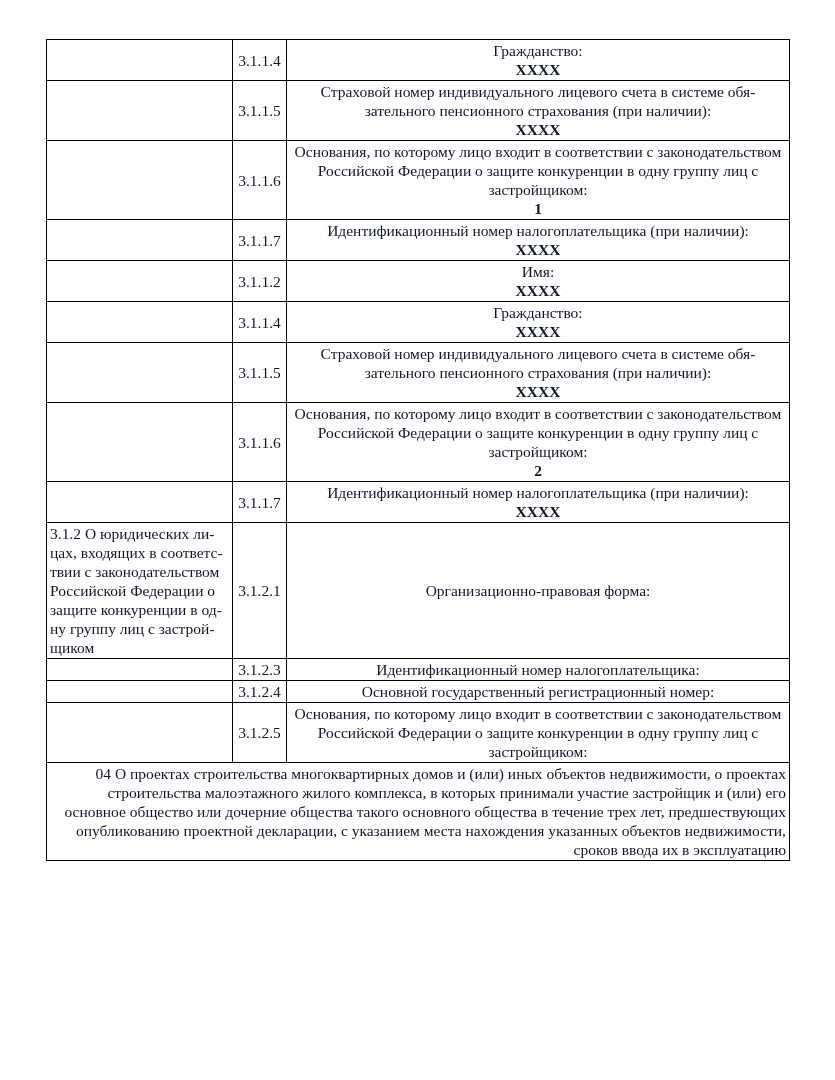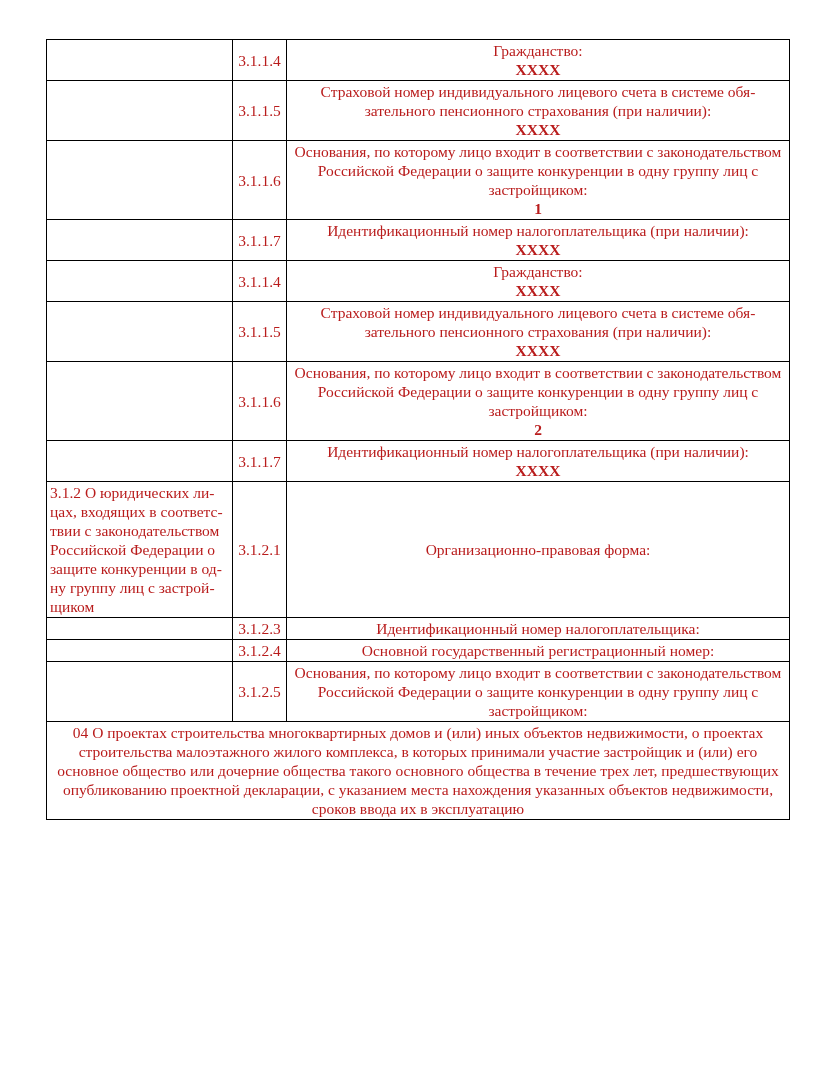--- a/index.html
+++ b/index.html
@@ -9,21 +9,21 @@
   }
   .page {
     position: relative;
     width: 835px;
     height: 1080px;
     background: #ffffff;
     overflow: hidden;
     font-family: "Liberation Serif", "DejaVu Serif", serif;
     font-size: 15.5px;
     line-height: 19px;
-    color: #b91c1c;
+    color: #0f172a;
   }
   table.decl {
     position: absolute;
     left: 46px;
     top: 39px;
     width: 743px;
     border-collapse: collapse;
     table-layout: fixed;
     hyphens: manual;
   }
@@ -44,21 +44,21 @@
     text-align: center;
     padding: 1px 1px;
   }
   td.c3 {
     text-align: center;
   }
   .val {
     font-weight: bold;
   }
   td.footer-cell {
-    text-align: center;
+    text-align: right;
     vertical-align: top;
   }
 </style>
 </head>
 <body>
 
 <div class="page">
   <table class="decl">
     <colgroup>
         <col class="w1">
@@ -88,20 +88,28 @@
         <td class="c3">
           <div>Основания, по которому лицо входит в соответствии с законодатель­ством Российской Федерации о защите конкуренции в одну группу лиц с застройщиком:</div>
           <div class="val">1</div>
         </td>
       </tr>
       <tr>
         <td class="c1"></td>
         <td class="c2">3.1.1.7</td>
         <td class="c3">
           <div>Идентификационный номер налогоплательщика (при наличии):</div>
+          <div class="val">XXXX</div>
+        </td>
+      </tr>
+      <tr>
+        <td class="c1"></td>
+        <td class="c2">3.1.1.2</td>
+        <td class="c3">
+          <div>Имя:</div>
           <div class="val">XXXX</div>
         </td>
       </tr>
       <tr>
         <td class="c1"></td>
         <td class="c2">3.1.1.4</td>
         <td class="c3">
           <div>Гражданство:</div>
           <div class="val">XXXX</div>
         </td>

